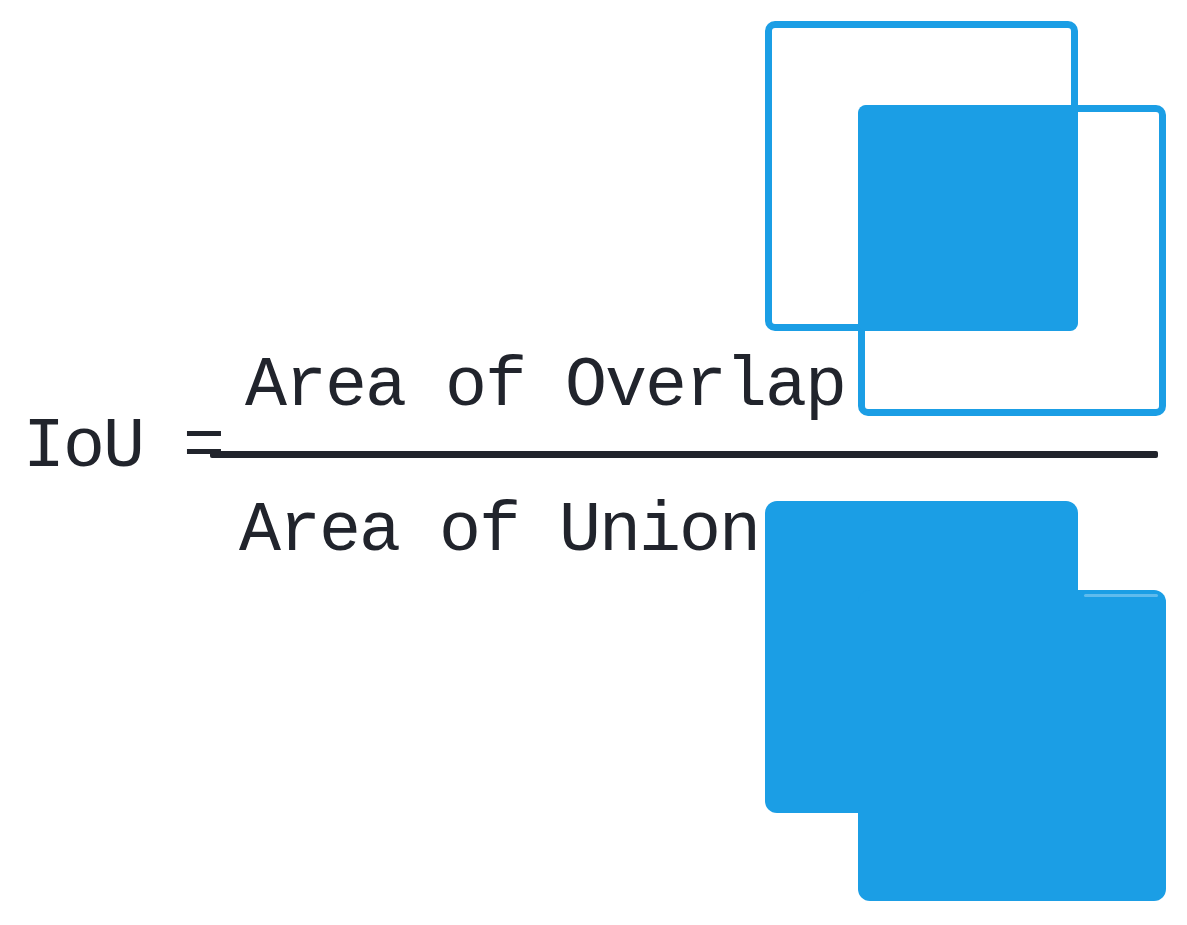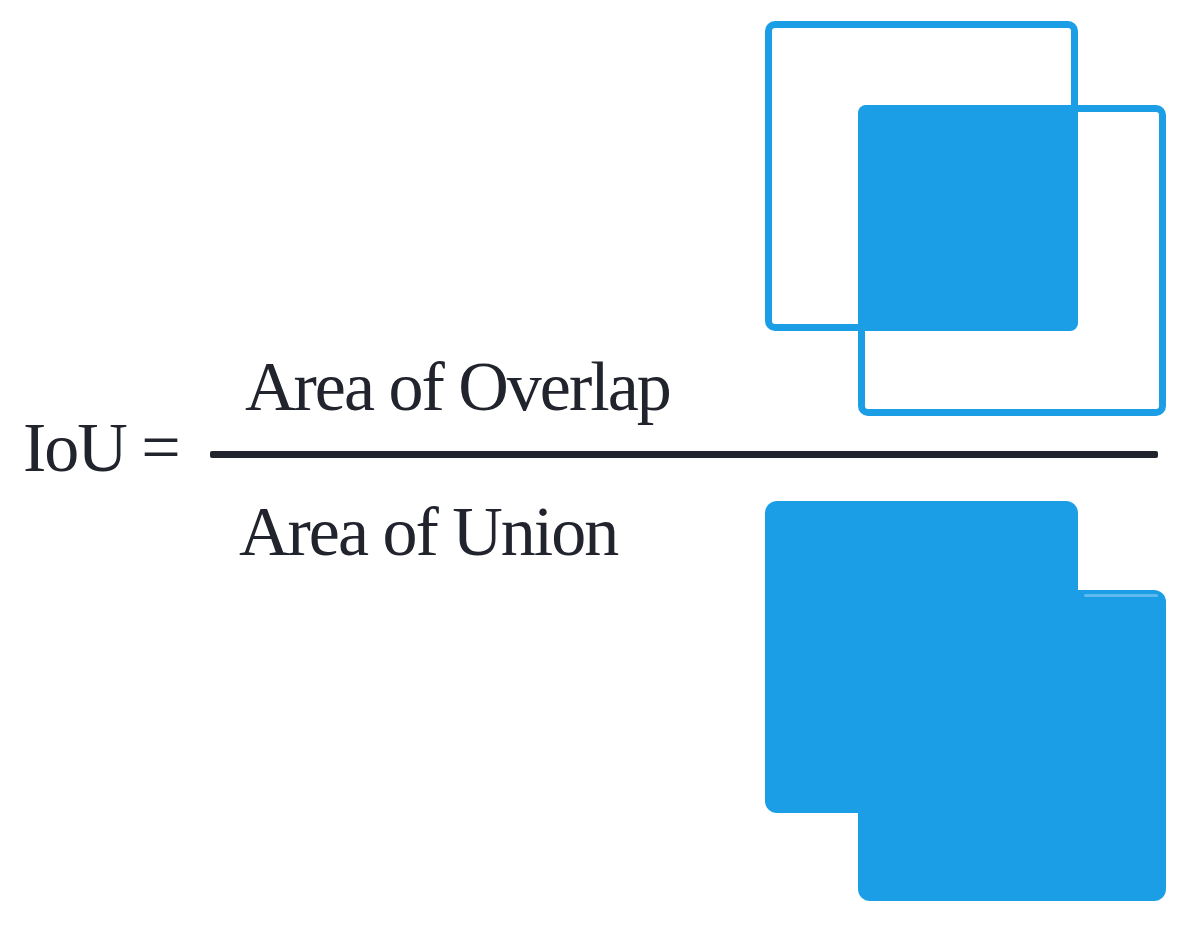--- a/index.html
+++ b/index.html
@@ -8,21 +8,21 @@
     --bg: #FFFFFF;
   }
   * { box-sizing: border-box; }
   html, body { margin: 0; padding: 0; background: var(--bg); }
   .canvas {
     position: relative;
     width: 1187px;
     height: 925px;
     background: var(--bg);
     overflow: hidden;
-    font-family: Liberation Serif, serif;
+    font-family: Liberation Mono, monospace;
     color: var(--text);
   }
   .label {
     position: absolute;
     font-size: 70px;
     line-height: 1;
     letter-spacing: -2px;
     white-space: nowrap;
     color: var(--text);
   }

